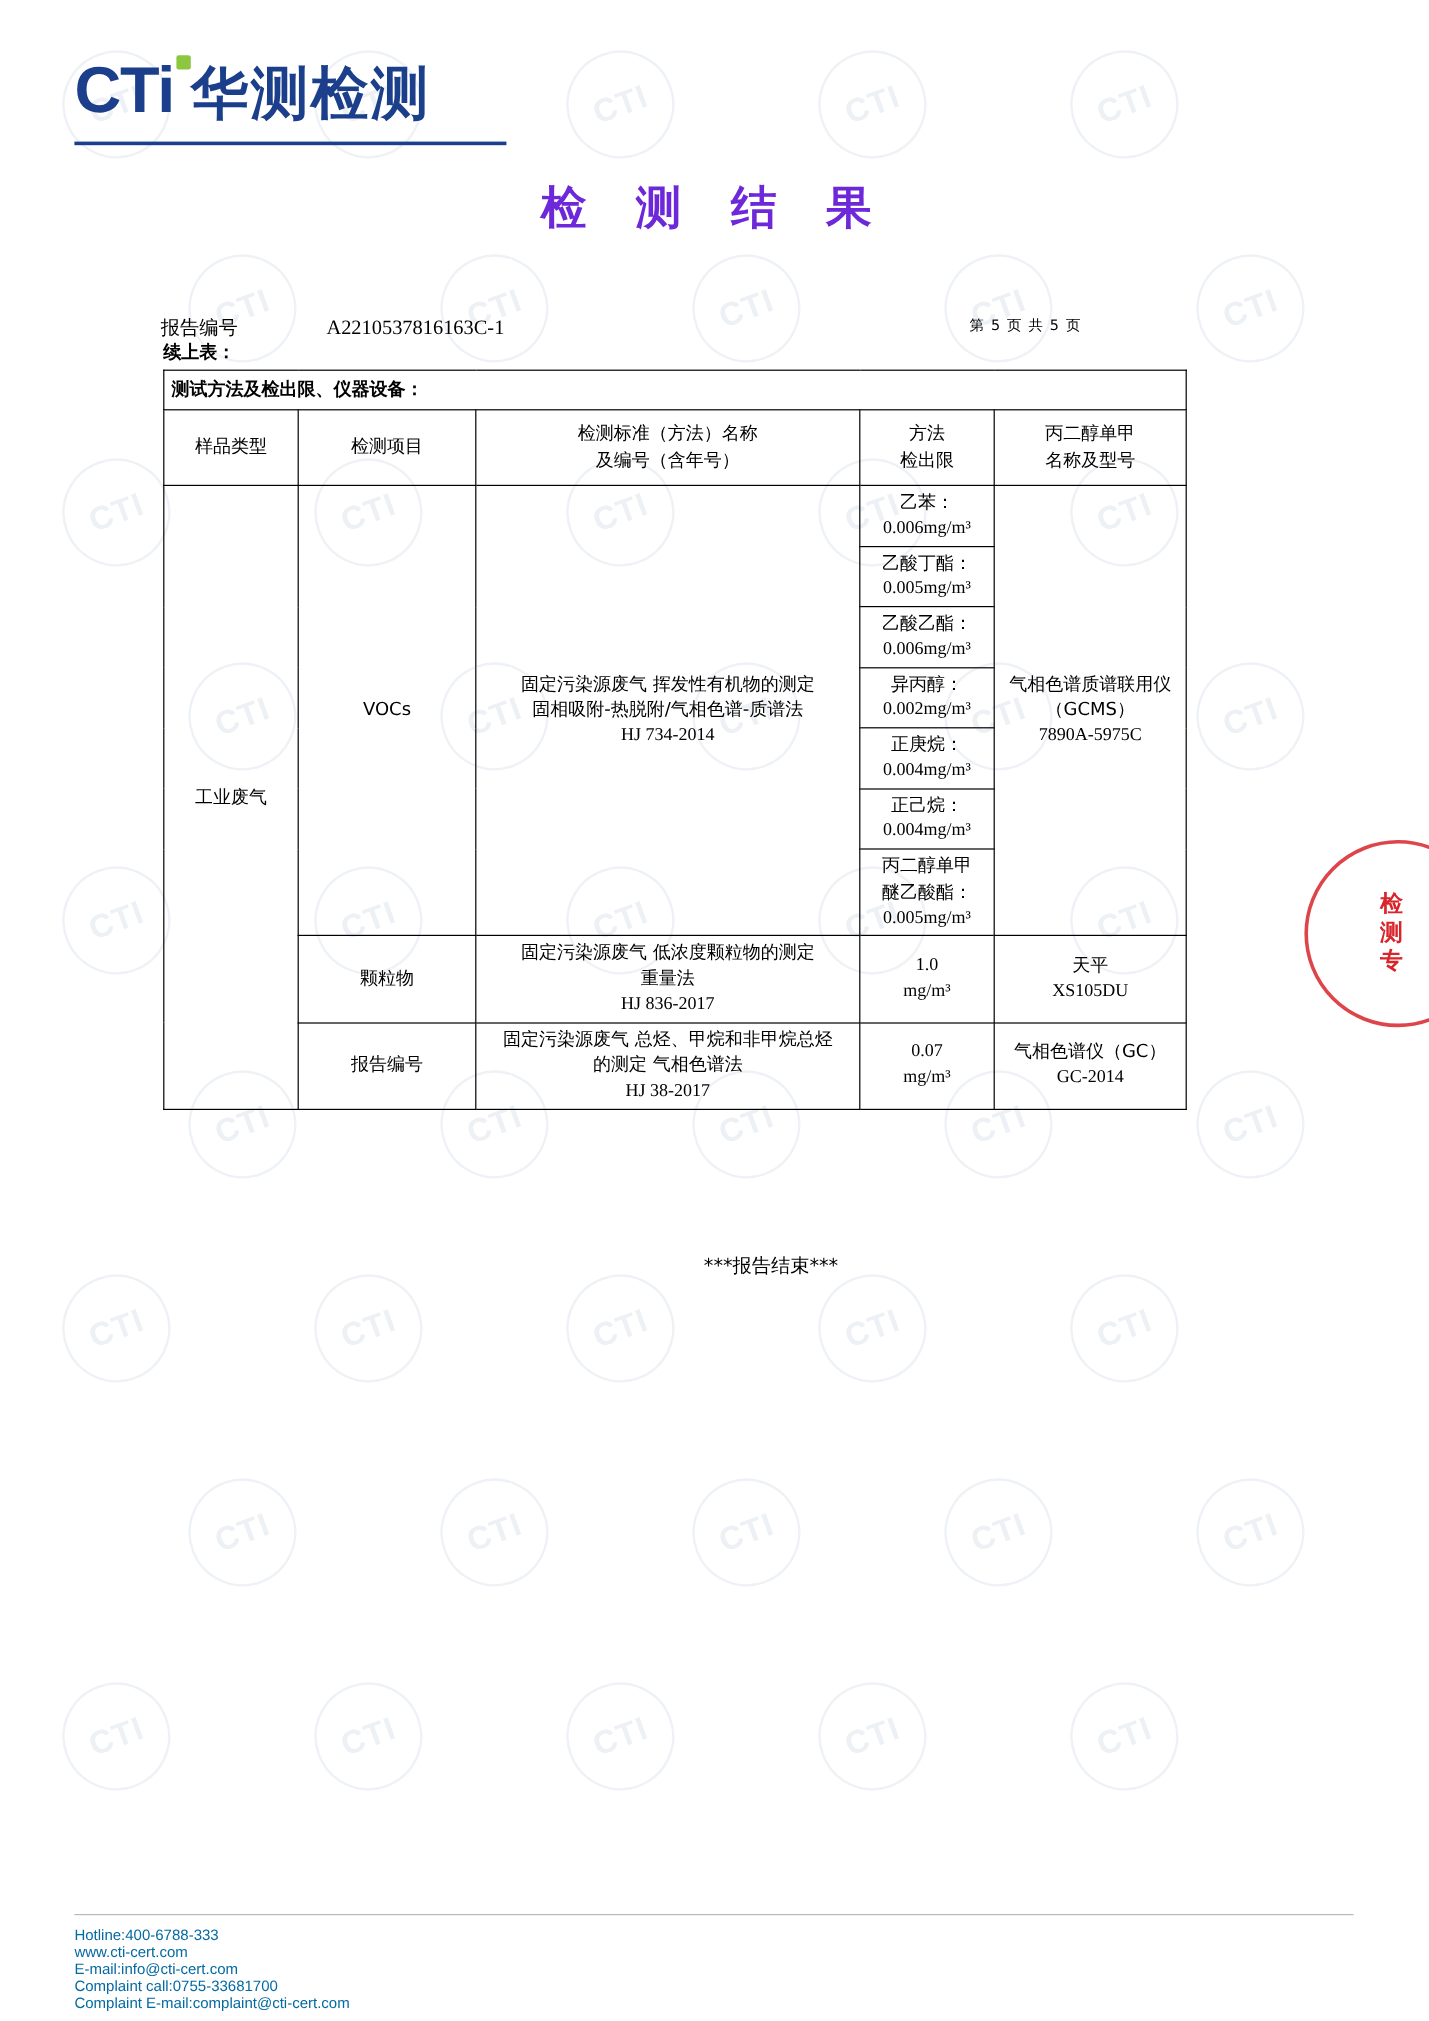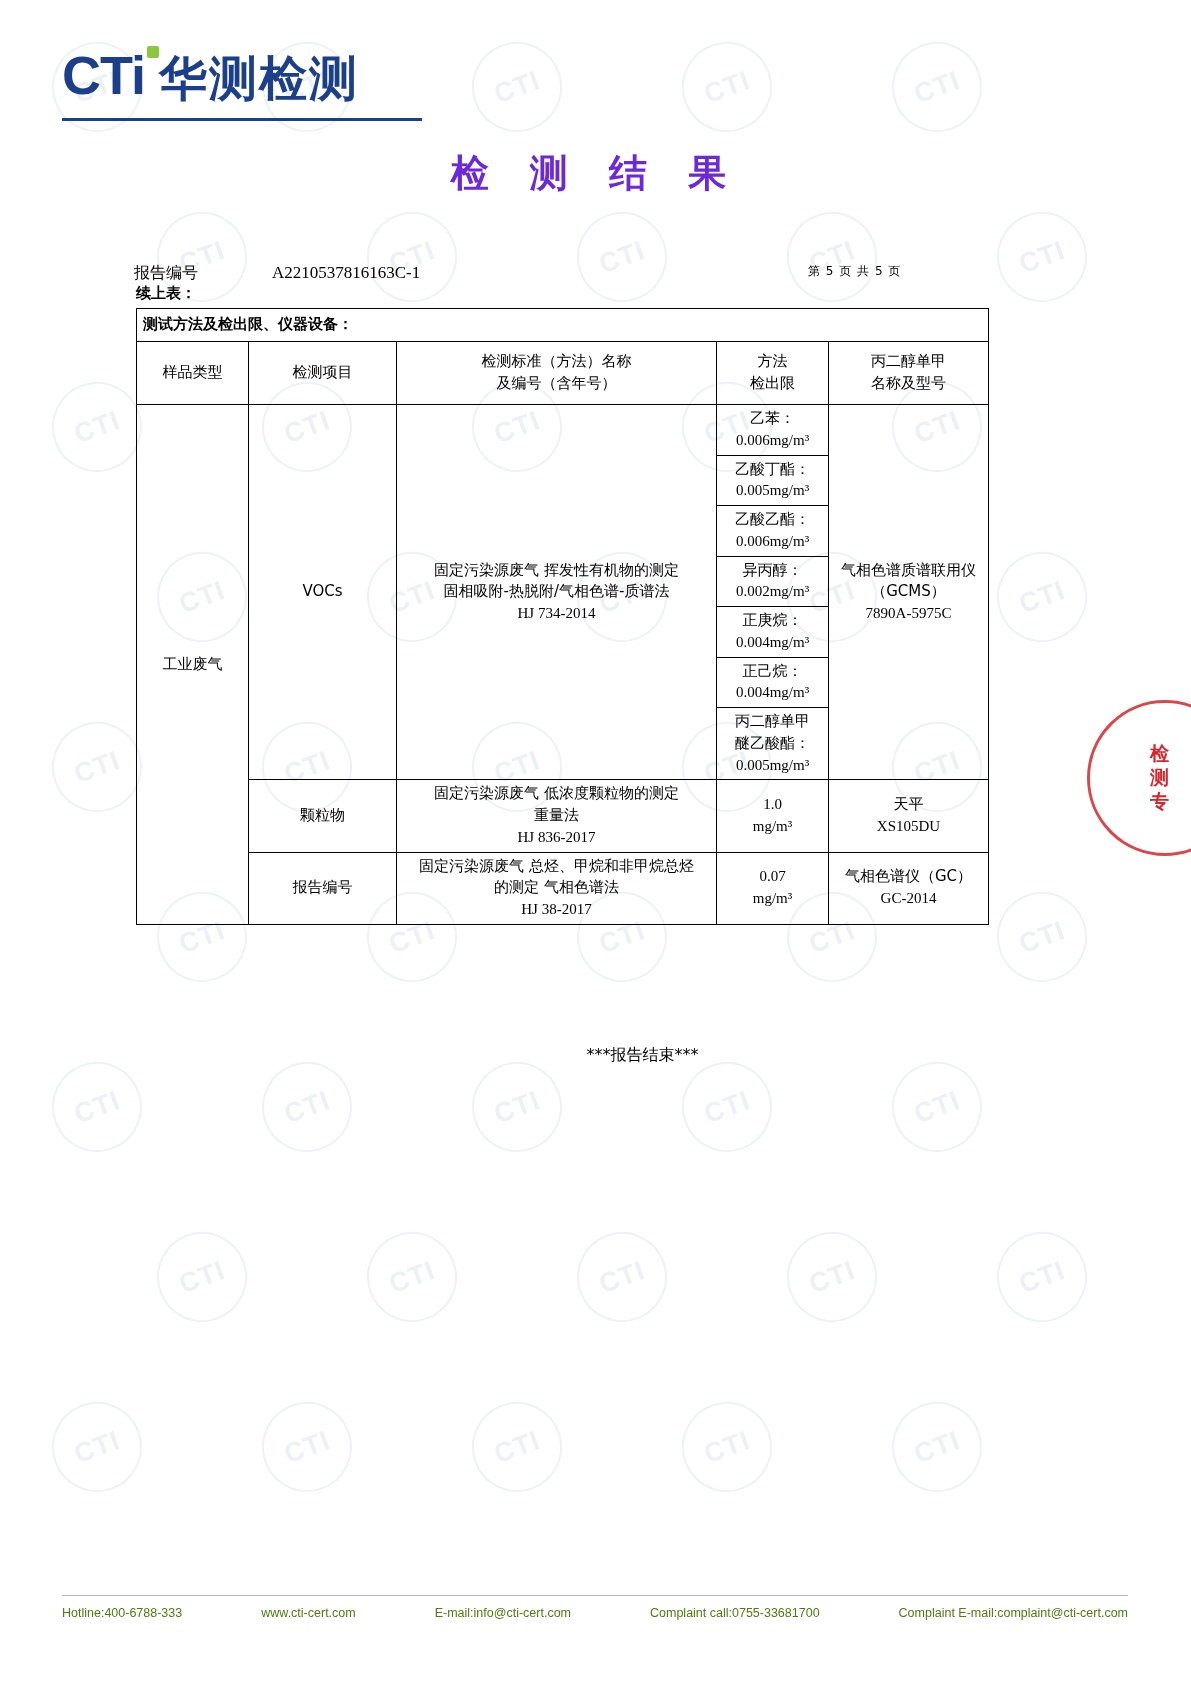--- a/index.html
+++ b/index.html
@@ -230,22 +230,23 @@
   }
   .footer {
     position: absolute;
     left: 62px;
     top: 1606px;
     width: 1066px;
     display: flex;
     justify-content: space-between;
     font-family: "Liberation Sans", sans-serif;
     font-size: 12.5px;
-    color: #4d7c0f;
-    z-index: 3;
+    color: #0369a1;
+    z-index: 3;
+    flex-direction: column;
   }
   .footer span { white-space: nowrap; }
 </style>
 </head>
 <body>
 
 <div class="watermarks" id="wm-layer">
     <div class="wm" style="left: 52px; top: 42px;">CTI</div>
     <div class="wm" style="left: 262px; top: 42px;">CTI</div>
     <div class="wm" style="left: 472px; top: 42px;">CTI</div>

